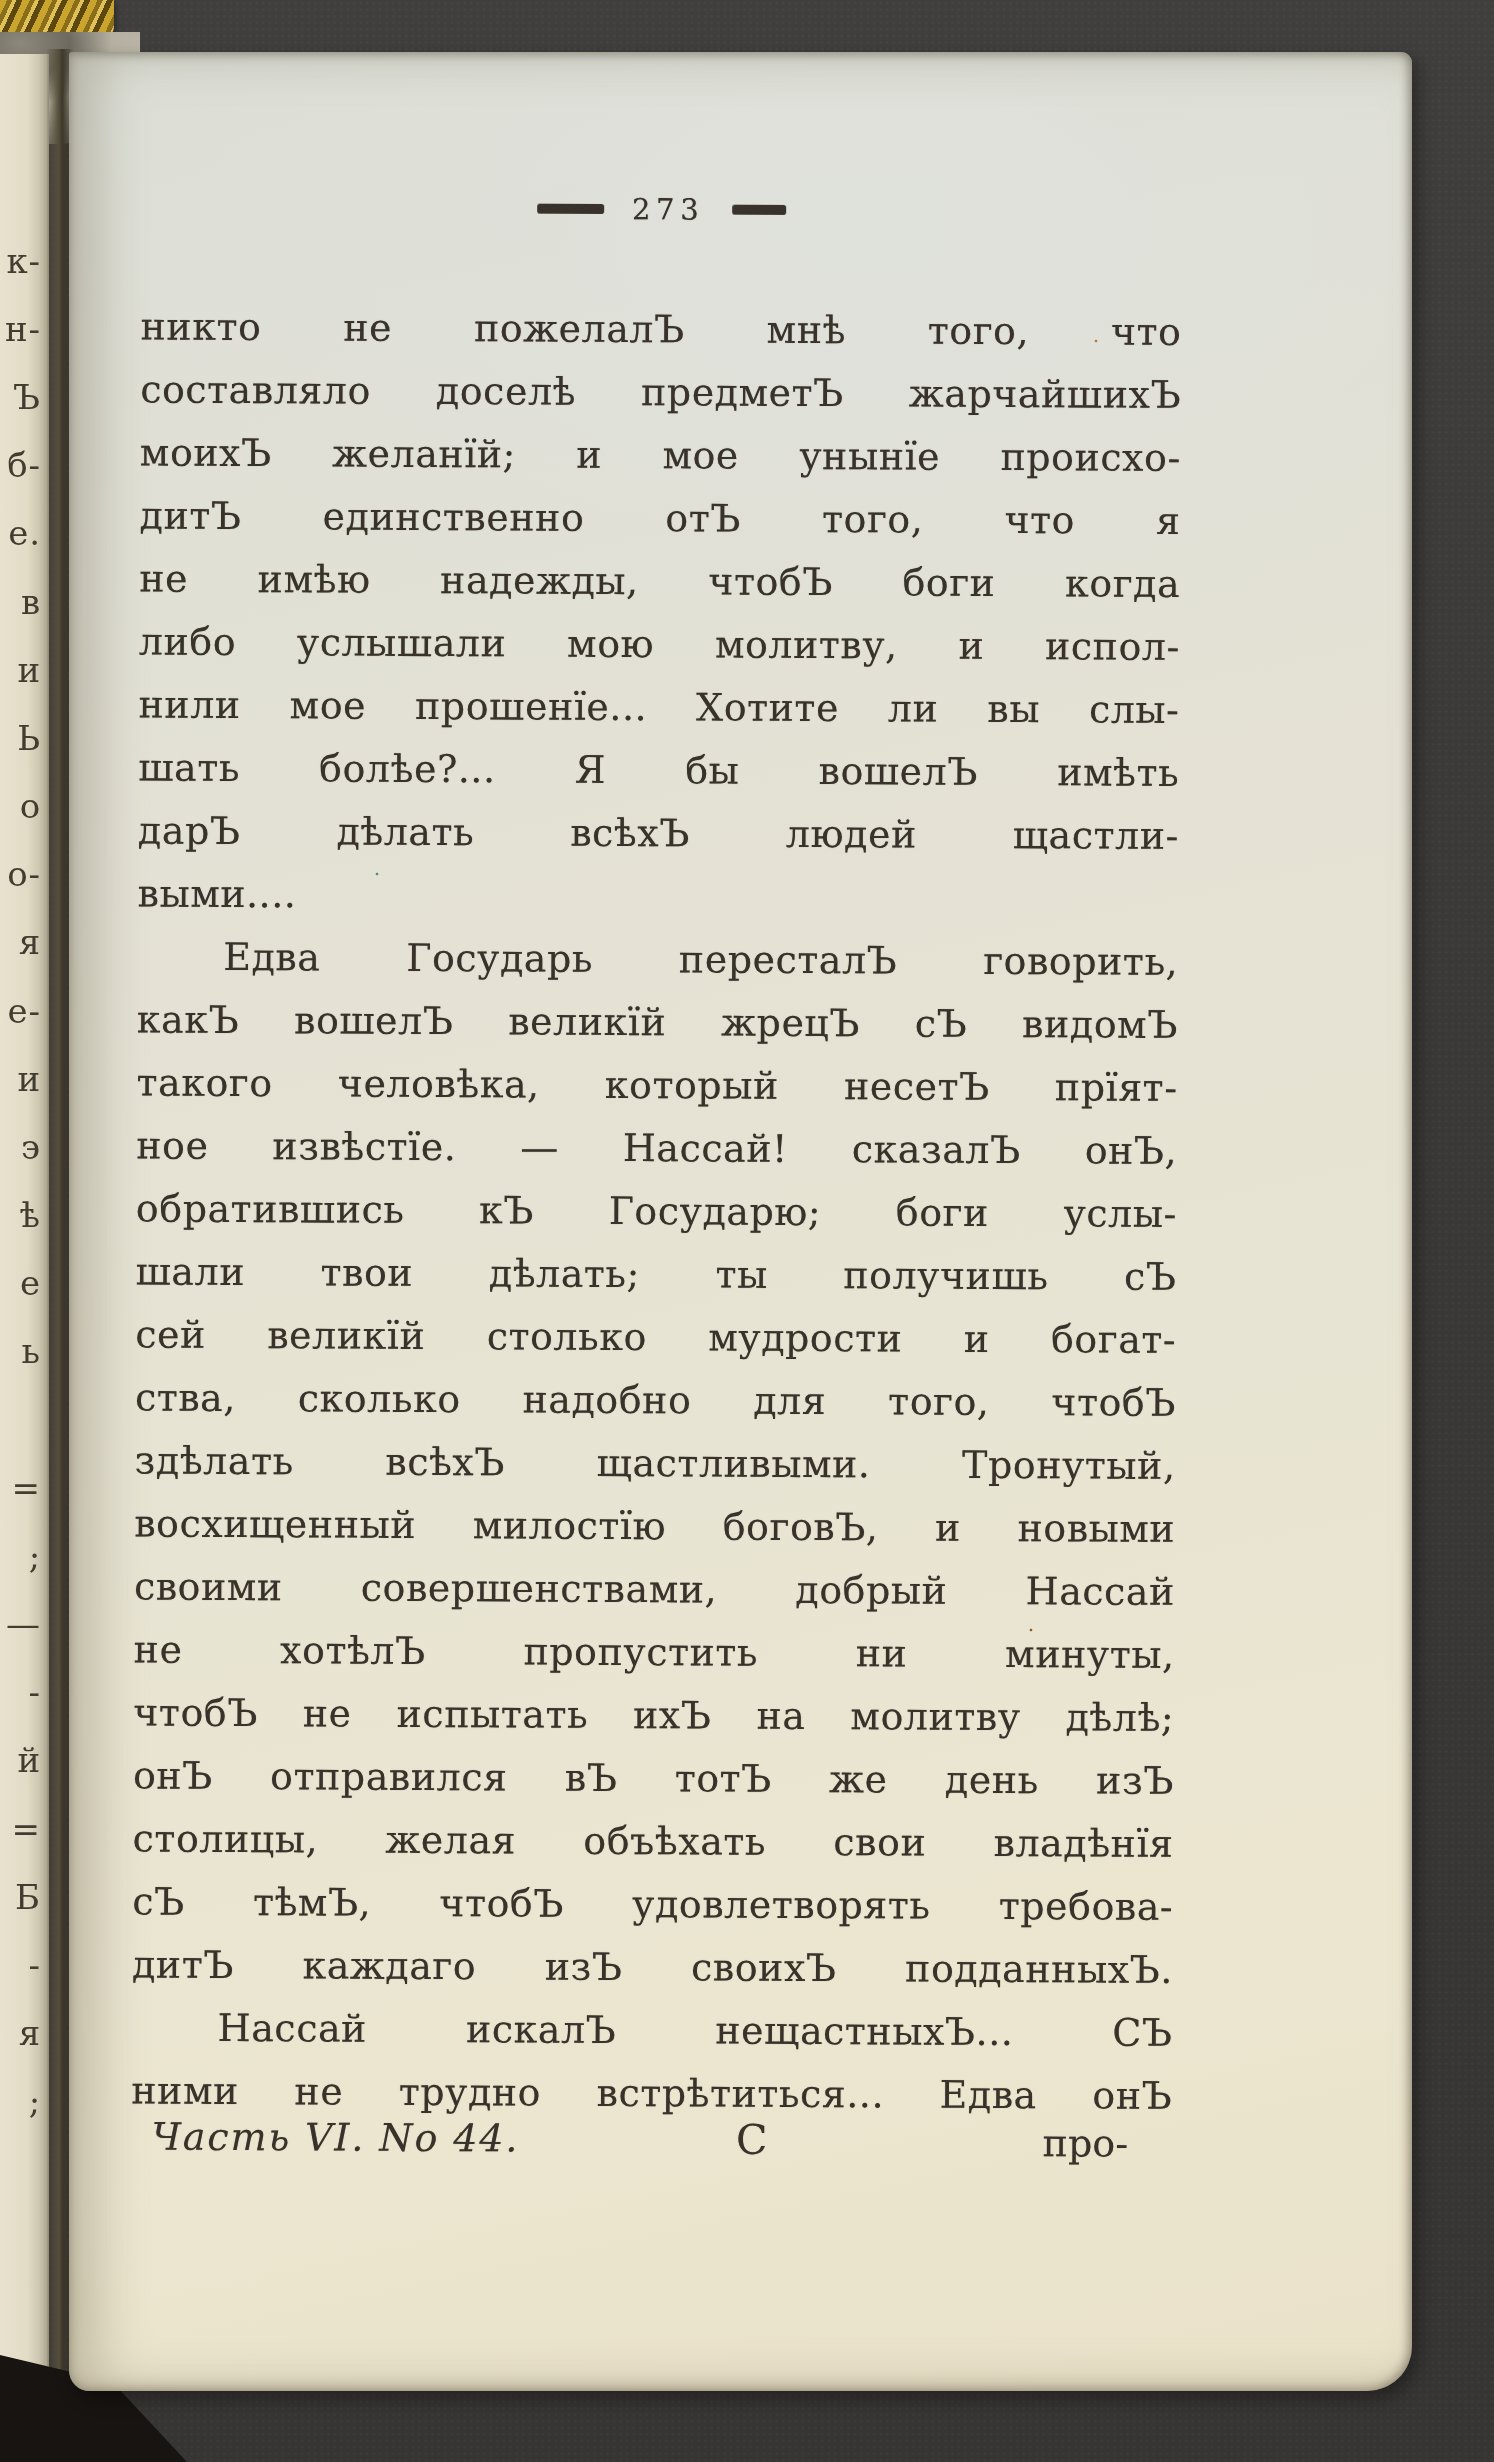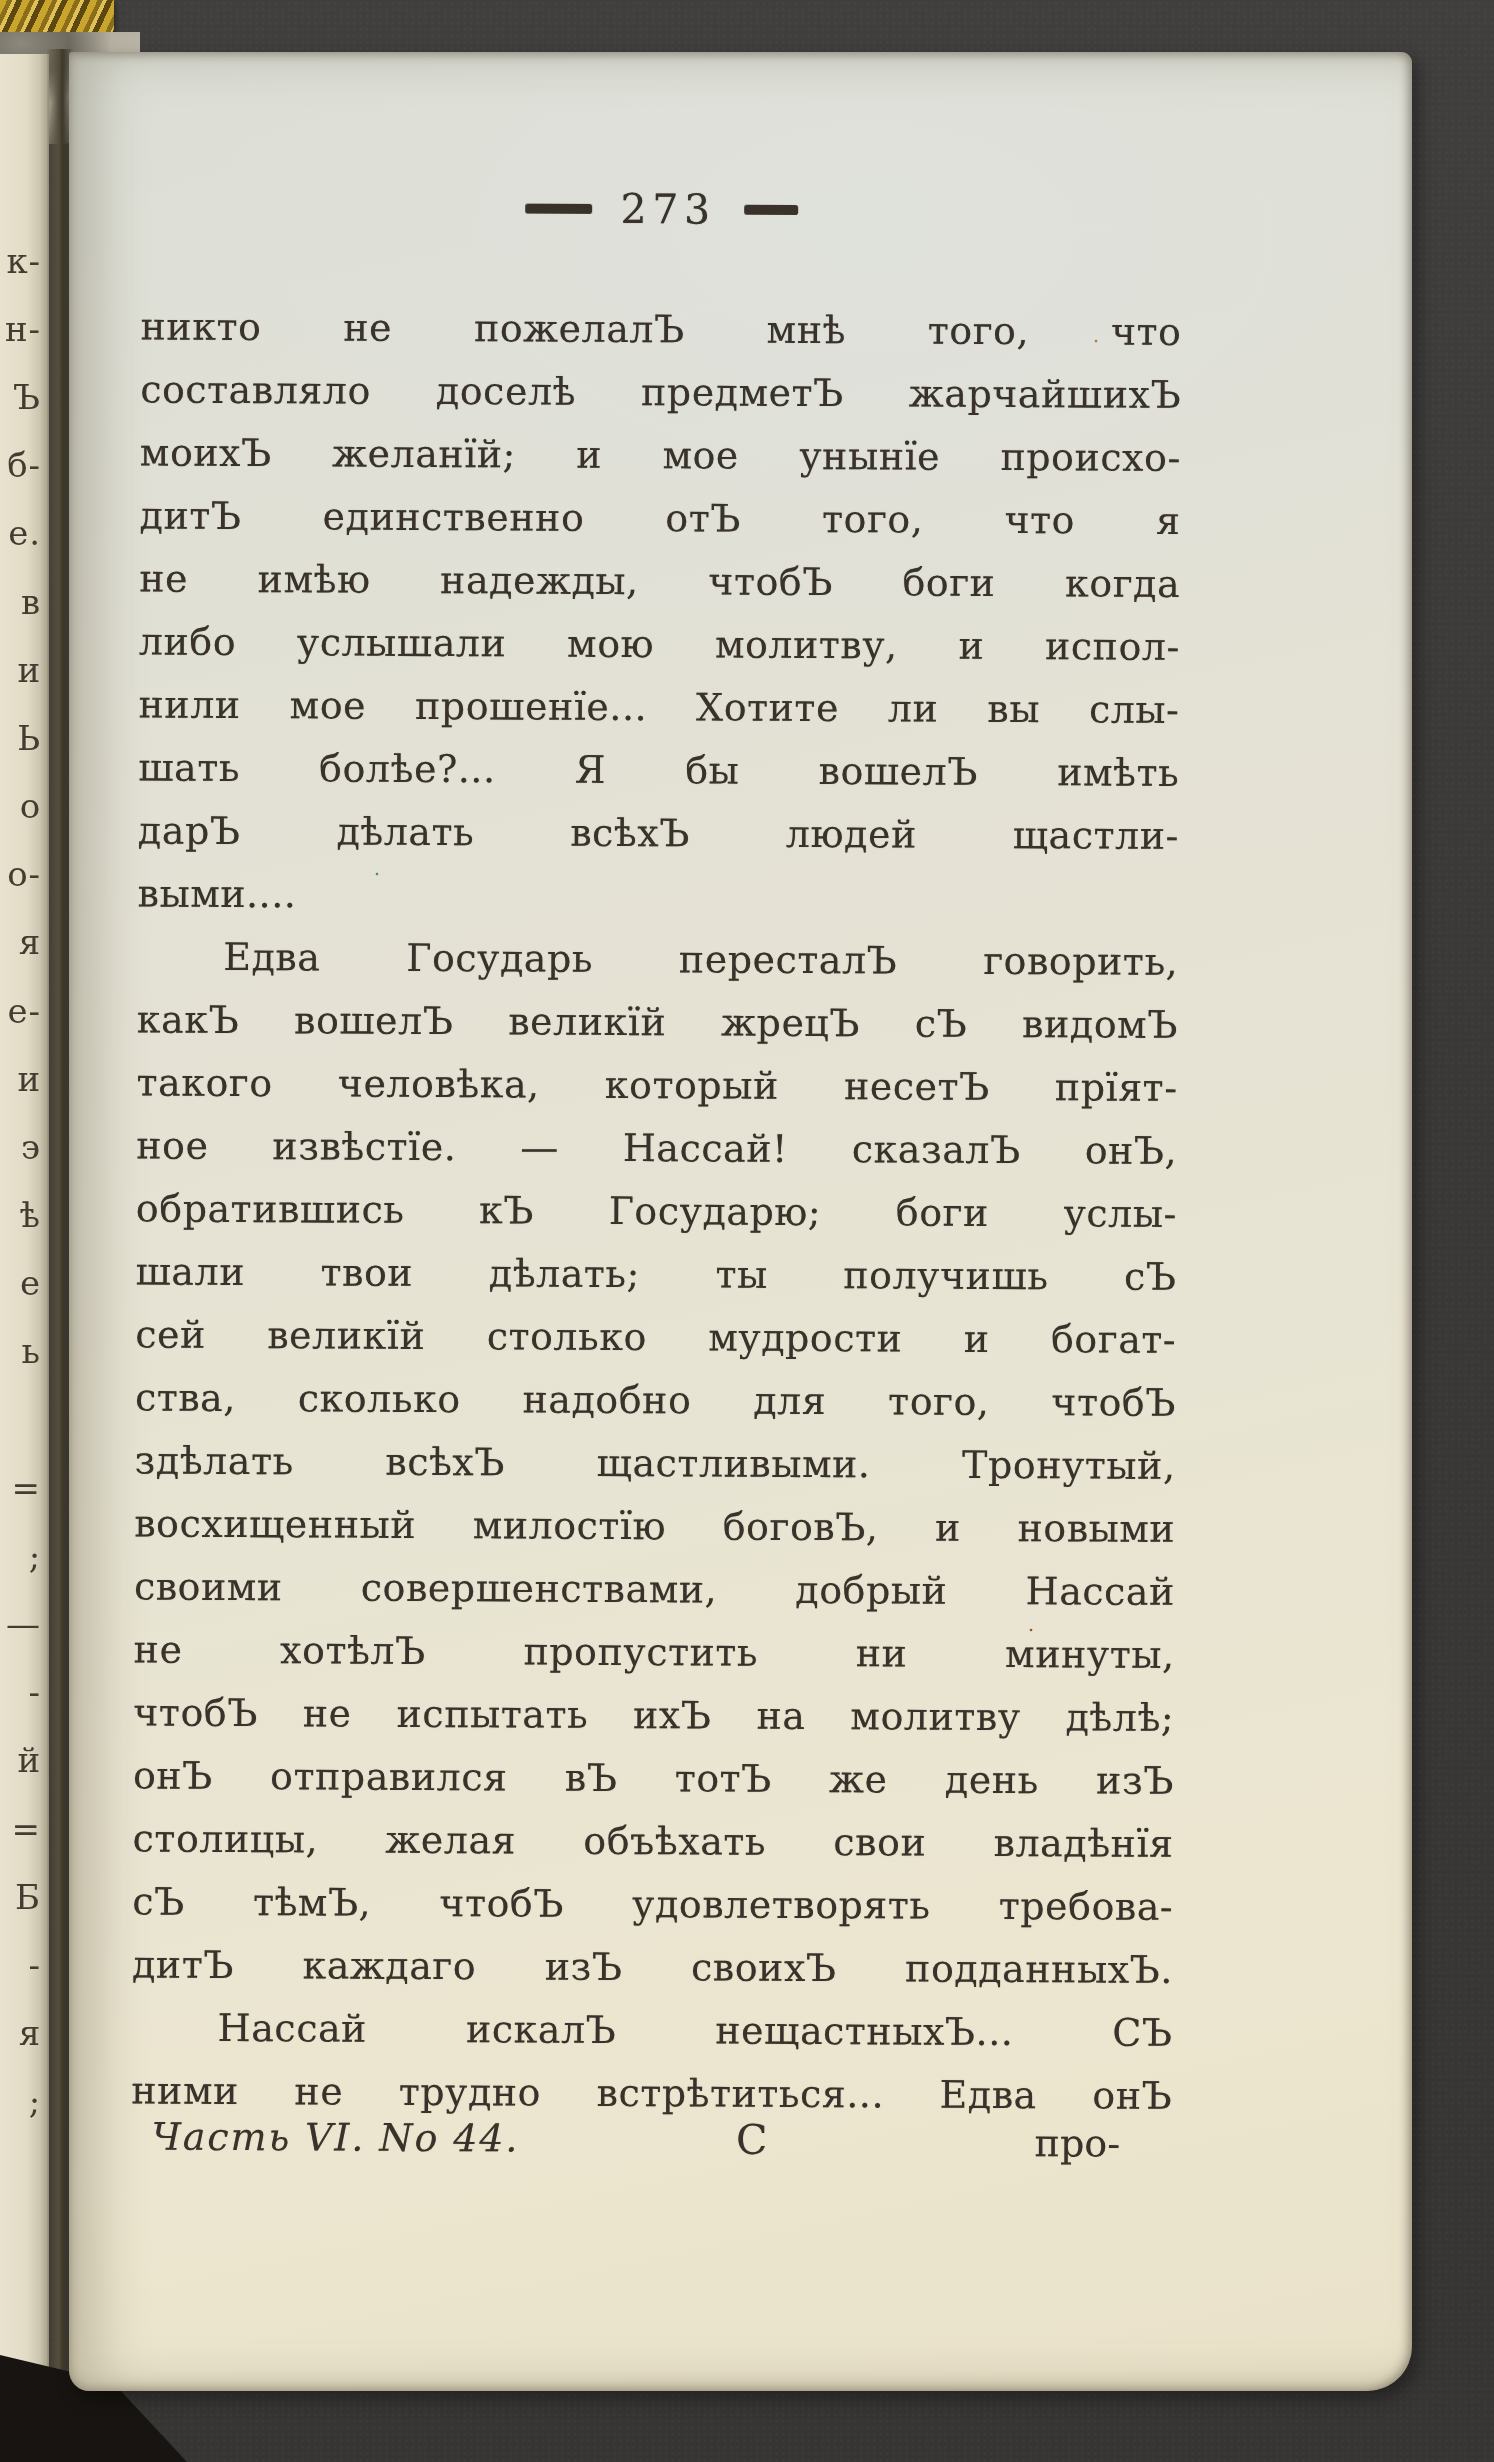--- a/index.html
+++ b/index.html
@@ -79,21 +79,21 @@
 
   
   .pagenum-row{
     position:absolute;left:73px;top:131px;width:1041px;height:52px;
     display:flex;align-items:center;justify-content:center;gap:28px;
   }
   .pagenum-dash{height:9.3px;background:#38322a;border-radius:2.8px;filter:blur(0.4px);}
   .pagenum-dash.l{width:67px;}
   .pagenum-dash.r{width:54px;}
   .pagenum{
-    font-size:41px;color:#38322a;letter-spacing:5.6px;
+    font-size:29px;color:#38322a;letter-spacing:5.6px;
     text-shadow:0 0 0.9px rgba(56,50,42,.6);
   }
 
   
   .text-block{
     position:absolute;left:73px;top:245px;width:1041px;
     color:#38322a;font-size:38px;
     text-shadow:0 0 0.9px rgba(56,50,42,.45);
     letter-spacing:0.5px;
   }
@@ -102,21 +102,21 @@
   .line:not(.just){gap:15px;}
   .line.indent span:first-child{margin-left:86px;}
 
   
   .footer-row{
     position:absolute;left:73px;top:2059px;width:1041px;height:63px;
     color:#38322a;font-size:38px;text-shadow:0 0 0.9px rgba(56,50,42,.45);
   }
   .footer-row .sig{position:absolute;left:20.5px;top:5.6px;font-style:italic;letter-spacing:1.9px;}
   .footer-row .gather{position:absolute;left:605px;top:3.7px;font-size:41px;}
-  .footer-row .catchword{position:absolute;right:52px;top:7.5px;}
+  .footer-row .catchword{position:absolute;right:44px;top:7.5px;}
 </style>
 </head>
 <body>
 
 <div class="scene">
 
   <div class="headband"></div>
   <div class="page-top-curl"></div>
 
   <div class="facing-page">

